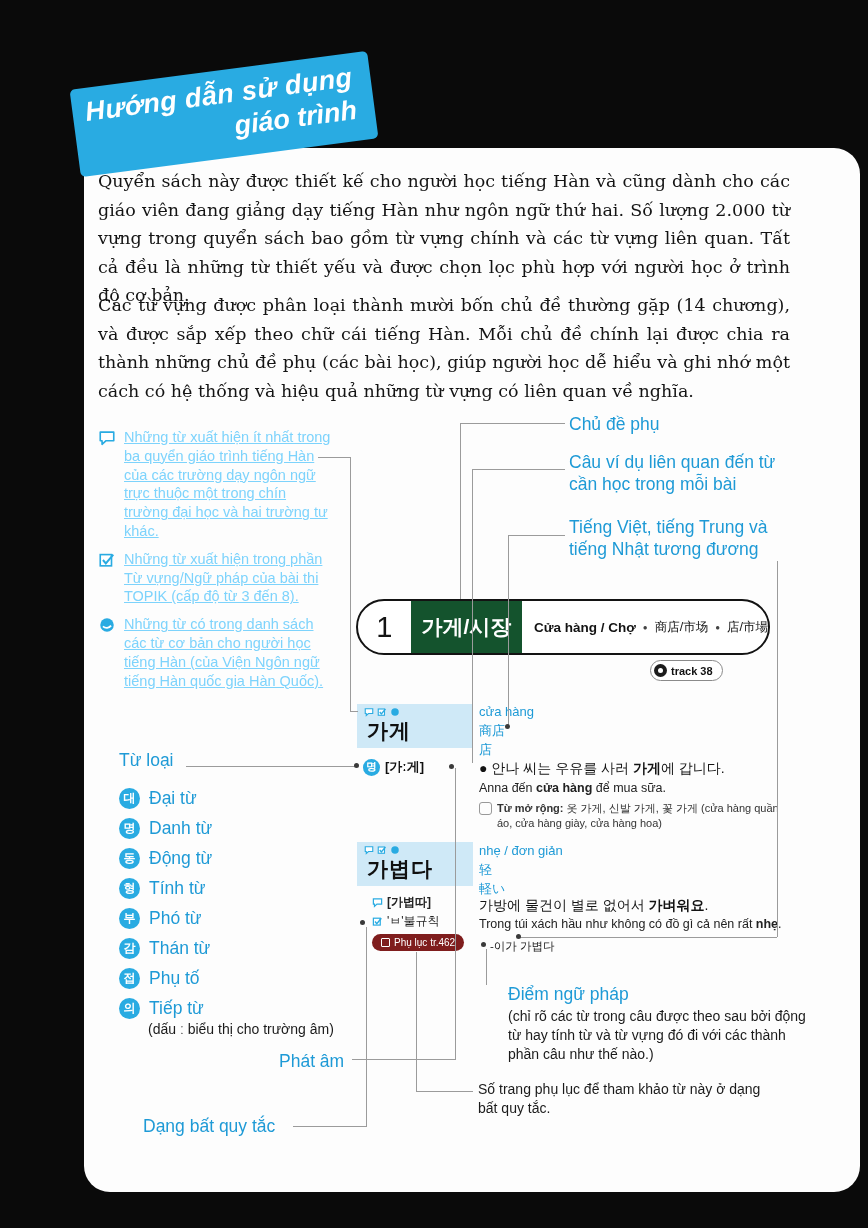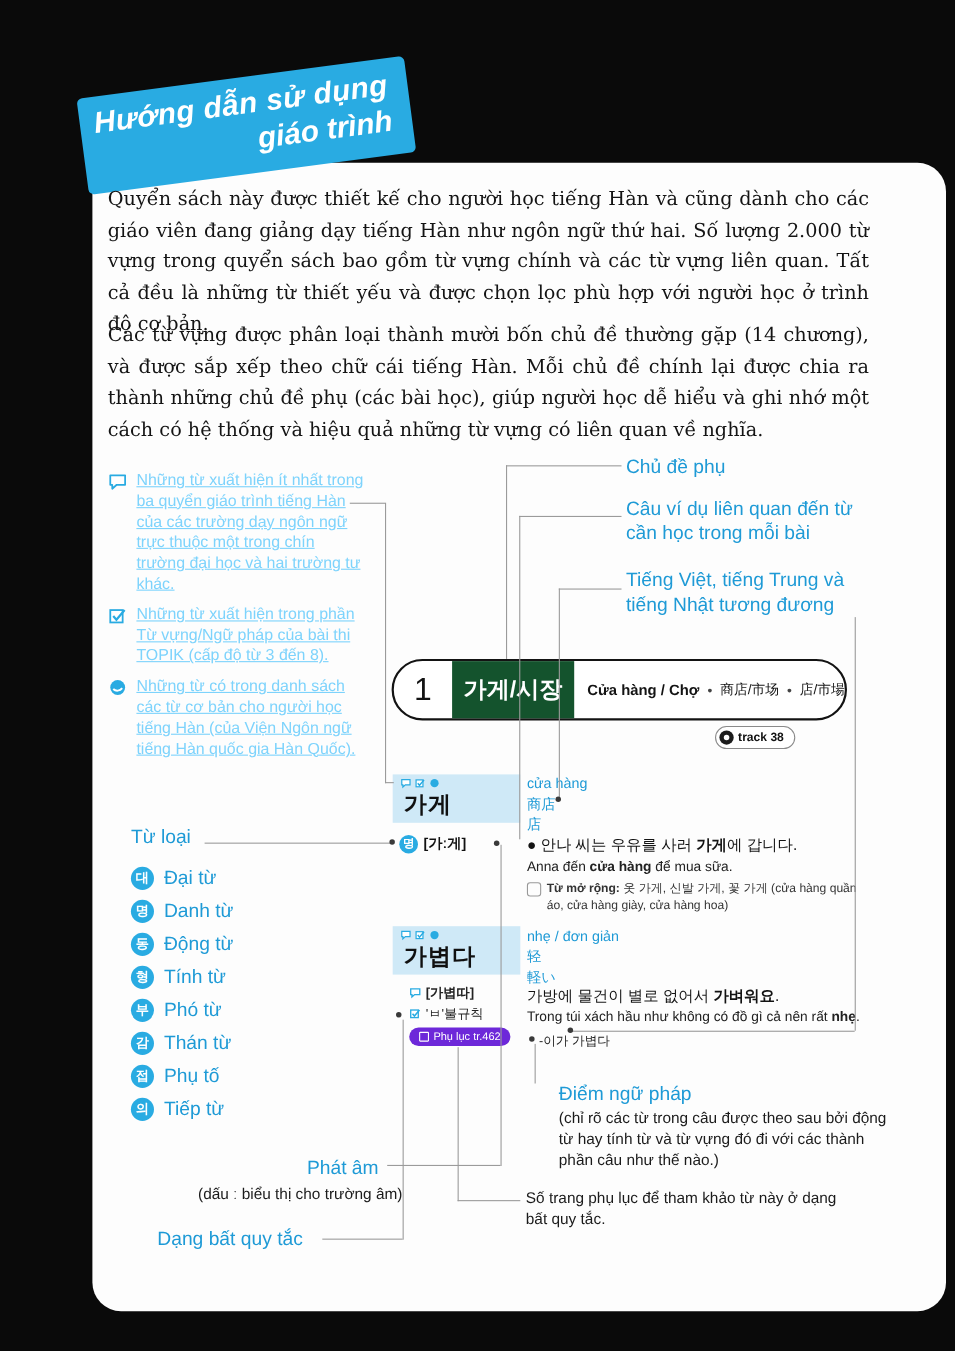--- a/index.html
+++ b/index.html
@@ -62,21 +62,21 @@
   .ex-ko b, .ex-vi b { font-weight:bold; }
 
   .note { position:absolute; left:479px; top:801px; width:300px; display:flex; gap:5px; font-size:11px;
           line-height:14.5px; color:#333;justify-content:space-between; }
   .note .nic { flex:0 0 13px; height:13px; border:1.5px solid #999; border-radius:3px; margin-top:1px; box-sizing:border-box; }
   .note b { font-weight:bold; }
 
   .badge-rows { position:absolute; left:372px; top:893px; font-size:12px; color:#222; }
   .brow { display:flex; align-items:center; gap:4px; height:19px; }
   .brow .btxt { font-weight:bold; font-size:12px; }
-  .dark-badge { display:inline-flex; align-items:center; gap:4px; background:#6d28d9; color:#fff; font-size:10px;
+  .dark-badge { display:inline-flex; align-items:center; gap:4px; background:#7f1d1d; color:#fff; font-size:10px;
                 border-radius:9px; padding:3px 9px; margin-top:3px; }
   .dark-badge .dbic { width:7px; height:7px; border:1px solid #fff; border-radius:1px; }
 
   .pattern { position:absolute; left:490px; top:939px; font-size:11.5px; color:#222; }
 
   .black-note { position:absolute; color:#1b1b1b; font-size:14px; line-height:19px; }
 
   .line { position:absolute; background:#9b9b9b; }
   .dot { position:absolute; width:5px; height:5px; border-radius:50%; background:#3a3a3a; }
 </style>
@@ -259,21 +259,21 @@
     <span>가방에 물건이 별로 없어서 </span><b>가벼워요</b><span>.</span>
   </div>
   <div class="ex-vi" style="top:917px;">
     <span>Trong túi xách hầu như không có đồ gì cả nên rất </span><b>nhẹ</b><span>.</span>
   </div>
   <div class="pattern">-이가 가볍다</div>
 
   <div class="callout" style="left:508px; top:983px;">Điểm ngữ pháp</div>
   <div class="black-note" style="left:508px; top:1007px; width:302px;">(chỉ rõ các từ trong câu được theo sau bởi động từ hay tính từ và từ vựng đó đi với các thành phần câu như thế nào.)</div>
   <div class="callout" style="left:279px; top:1050px;">Phát âm</div>
-  <div class="black-note" style="left:148px; top:1076px;margin-left:32px;">(dấu ː biểu thị cho trường âm)</div>
+  <div class="black-note" style="left:148px; top:1020px;">(dấu ː biểu thị cho trường âm)</div>
   <div class="black-note" style="left:478px; top:1080px; width:300px;">Số trang phụ lục để tham khảo từ này ở dạng bất quy tắc.</div>
   <div class="callout" style="left:143px; top:1115px;">Dạng bất quy tắc</div>
 
   <div class="line" style="left:460px; top:423px; width:105px; height:1px;"></div>
   <div class="line" style="left:460px; top:423px; width:1px; height:176px;"></div>
   <div class="line" style="left:472px; top:469px; width:93px; height:1px;"></div>
   <div class="line" style="left:472px; top:469px; width:1px; height:294px;"></div>
   <div class="line" style="left:508px; top:535px; width:57px; height:1px;"></div>
   <div class="line" style="left:508px; top:535px; width:1px; height:191px;"></div>
   <div class="line" style="left:318px; top:457px; width:32px; height:1px;"></div>

